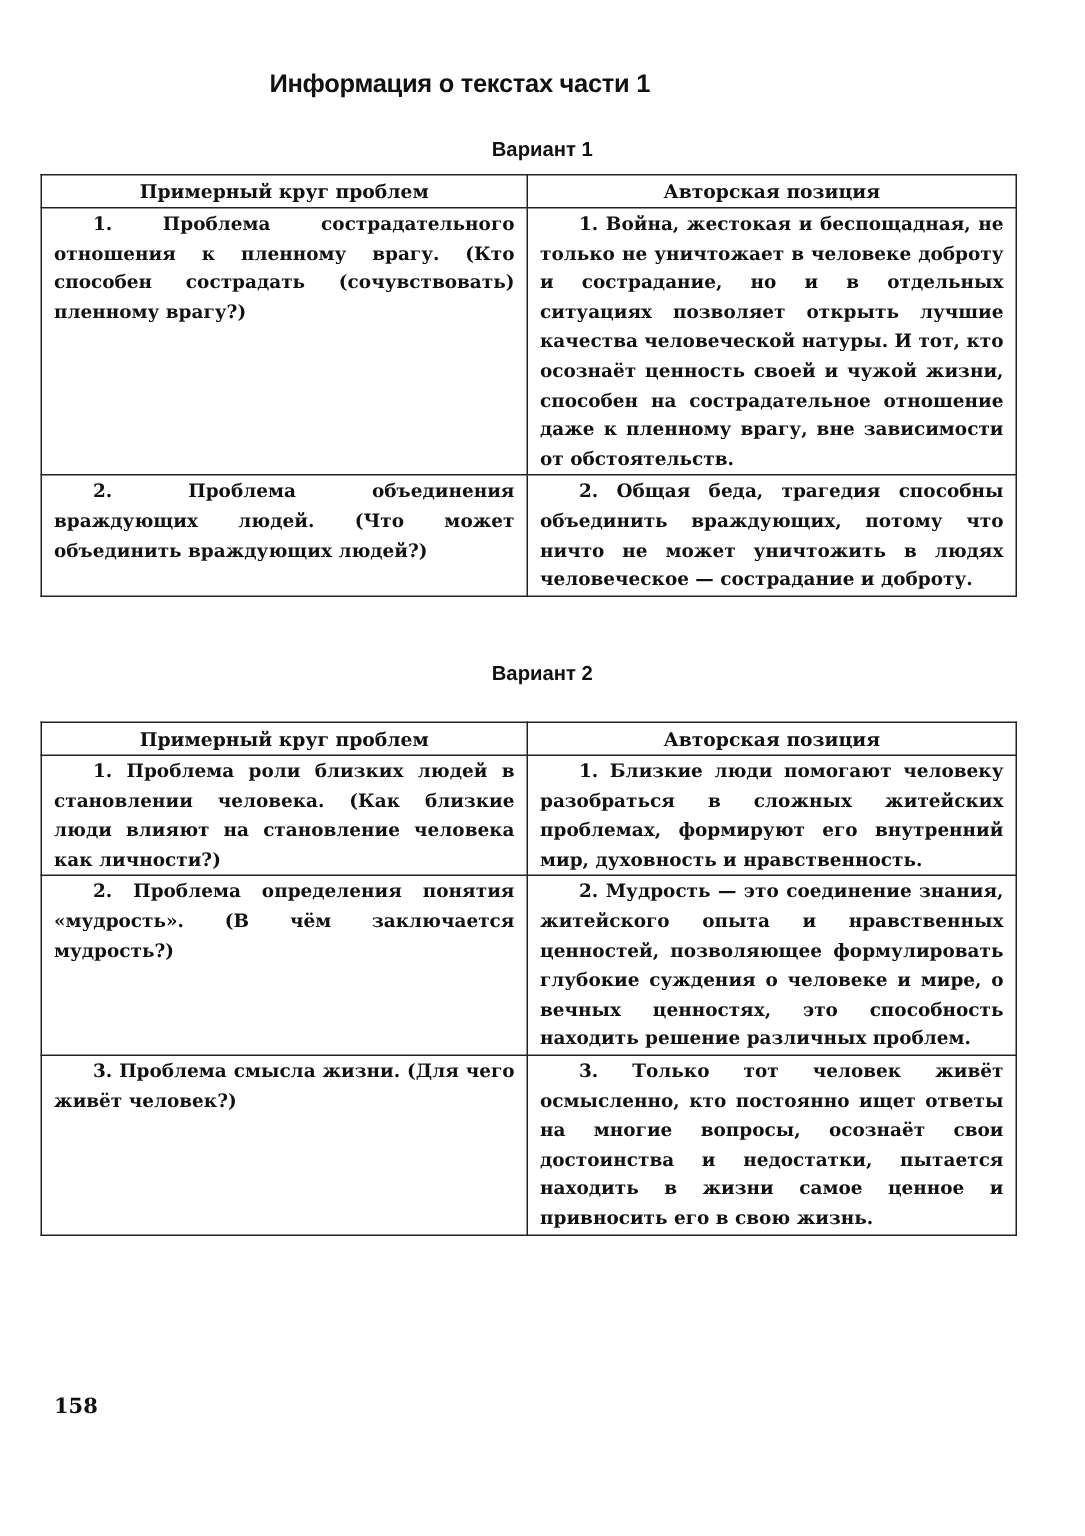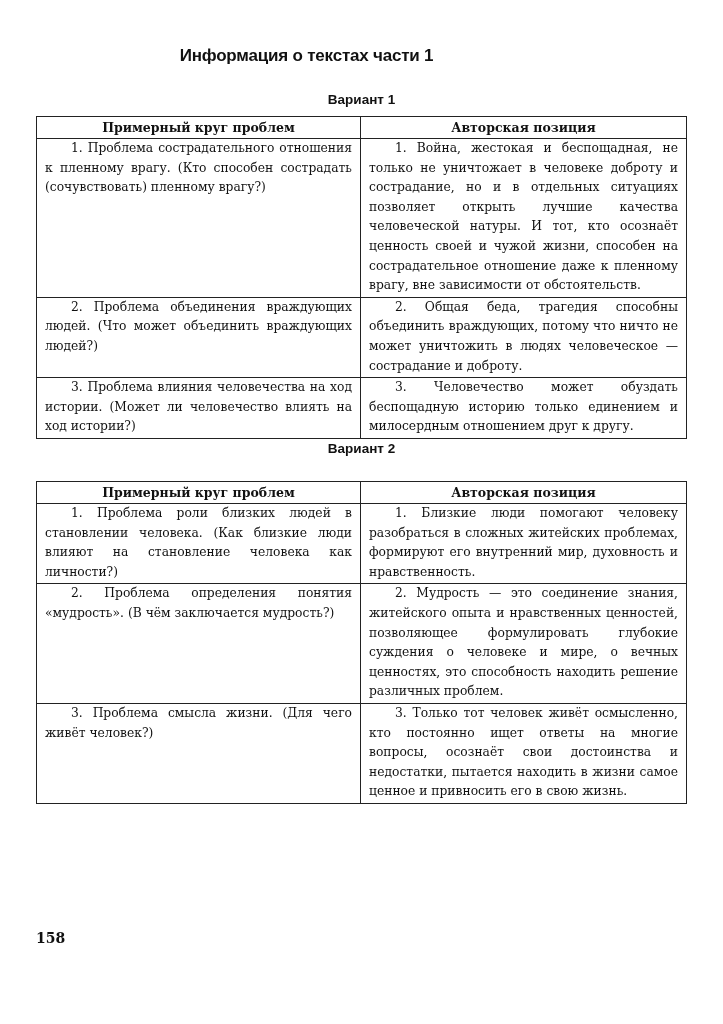--- a/index.html
+++ b/index.html
@@ -16,39 +16,39 @@
     }
     .variant-title {
       position: absolute; left: 0; width: 723px;
       text-align: center;
       font-family: "Liberation Sans", "DejaVu Sans", sans-serif;
       font-weight: bold; font-size: 13.5px;
     }
     .vt1 { top: 92px; }
     .vt2 { top: 441px; }
     table.info {
-      position: absolute; left: 36px; width: 650px;
+      position: absolute; left: 27px; width: 650px;
       border-collapse: collapse; table-layout: fixed;
       font-size: 12.3px; line-height: 19.6px;
     }
     .t1 { top: 116px; }
     .t2 { top: 481px; }
     table.info th, table.info td {
       border: 1.5px solid #222; vertical-align: top;
       padding: 0 8px 1px 8px;
     }
     table.info col.c1 { width: 324px; }
     table.info col.c2 { width: 326px; }
     table.info th {
       font-weight: bold; font-size: 12.5px; line-height: 19px;
       text-align: center; padding-top: 1px; padding-bottom: 1px;
     }
     table.info td p {
       margin: 0; text-align: justify; text-indent: 26px;
-      font-weight: 400;
+      font-weight: 700;
     }
     .page-number {
       position: absolute; left: 36px; top: 930px;
       font-weight: bold; font-size: 14px;
     }
   </style>
 </head>
 <body>
 
 <div class="page-title">Информация о текстах части 1</div>
@@ -73,28 +73,20 @@
       <td>
           <p>1. Война, жестокая и беспощадная, не только не уничтожает в человеке доброту и сострадание, но и в отдельных ситуациях позволяет открыть лучшие качества человеческой натуры. И тот, кто осознаёт ценность своей и чужой жизни, способен на сострадательное отношение даже к пленному врагу, вне зависимости от обстоятельств.</p>
         </td>
     </tr>
     <tr style="height:76px">
       <td>
           <p>2. Проблема объединения враждующих людей. (Что может объединить враждующих людей?)</p>
         </td>
       <td>
           <p>2. Общая беда, трагедия способны объединить враждующих, потому что ничто не может уничтожить в людях человеческое — сострадание и доброту.</p>
-        </td>
-    </tr>
-    <tr style="height:58px">
-      <td>
-          <p>3. Проблема влияния человечества на ход истории. (Может ли человечество влиять на ход истории?)</p>
-        </td>
-      <td>
-          <p>3. Человечество может обуздать беспощадную историю только единением и милосердным отношением друг к другу.</p>
         </td>
     </tr>
   </tbody>
 </table>
 
 <div class="variant-title vt2">Вариант 2</div>
 <table class="info t2">
   <colgroup>
       <col class="c1">
       <col class="c2">

